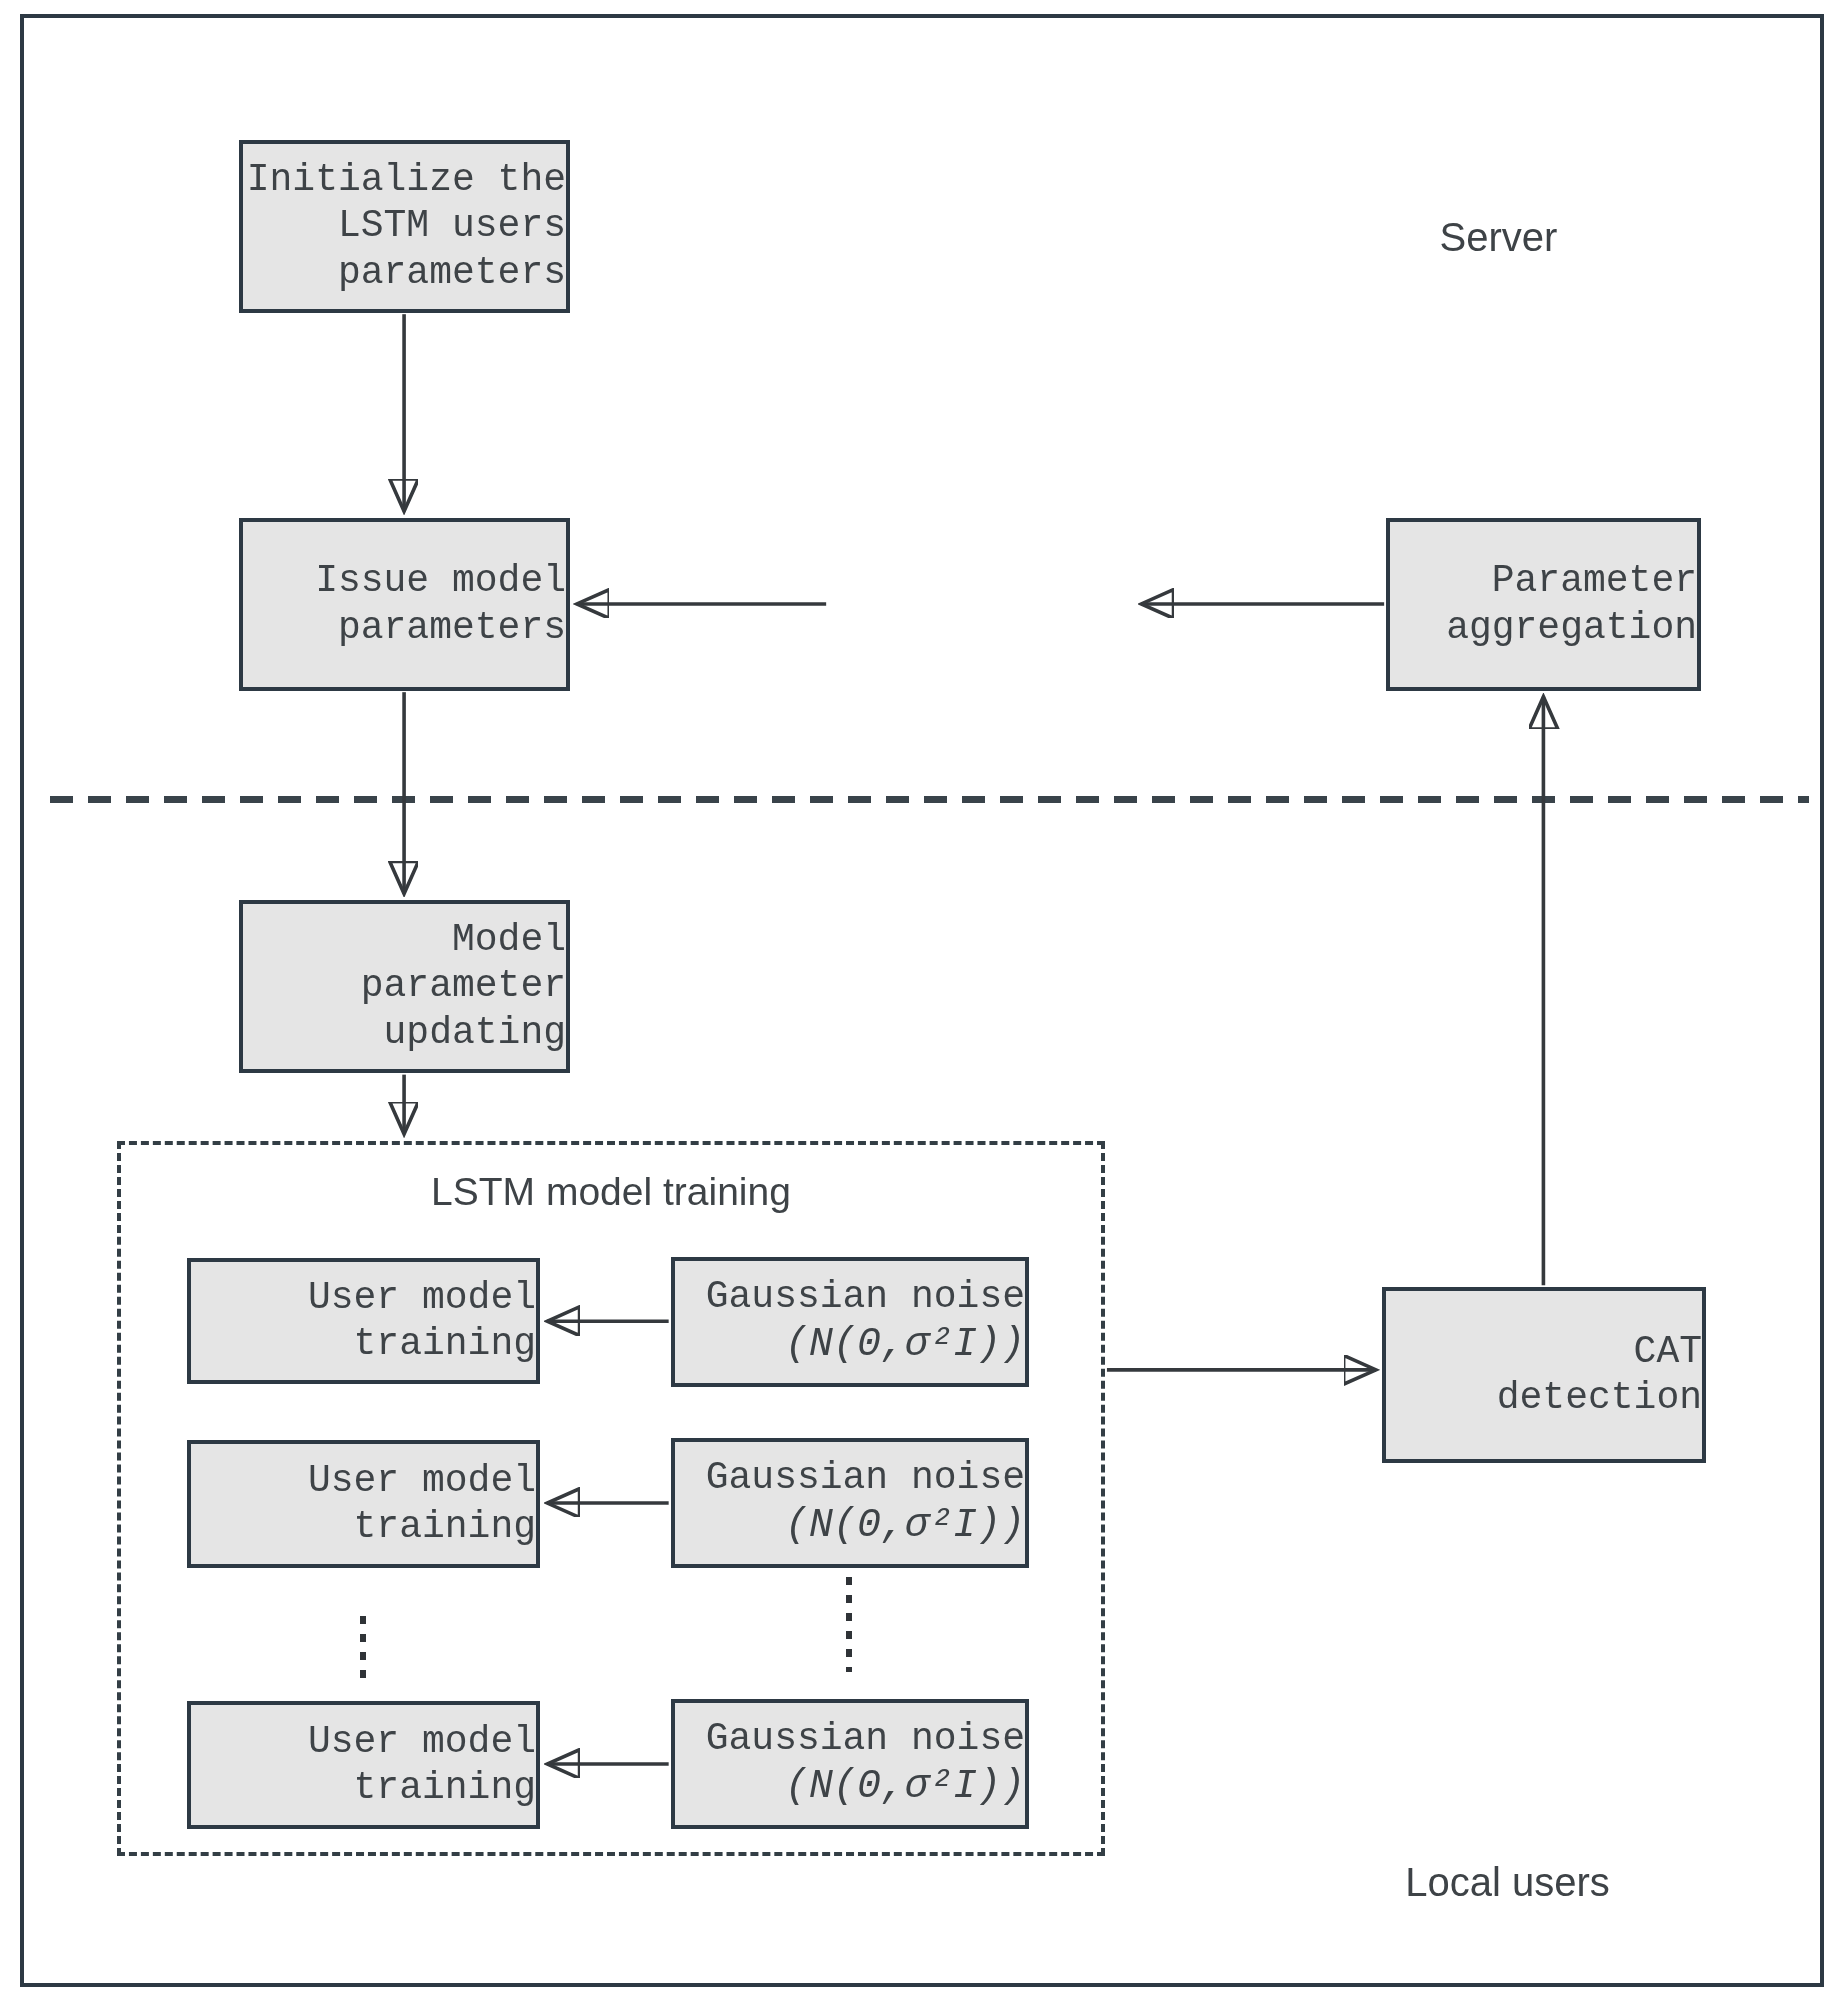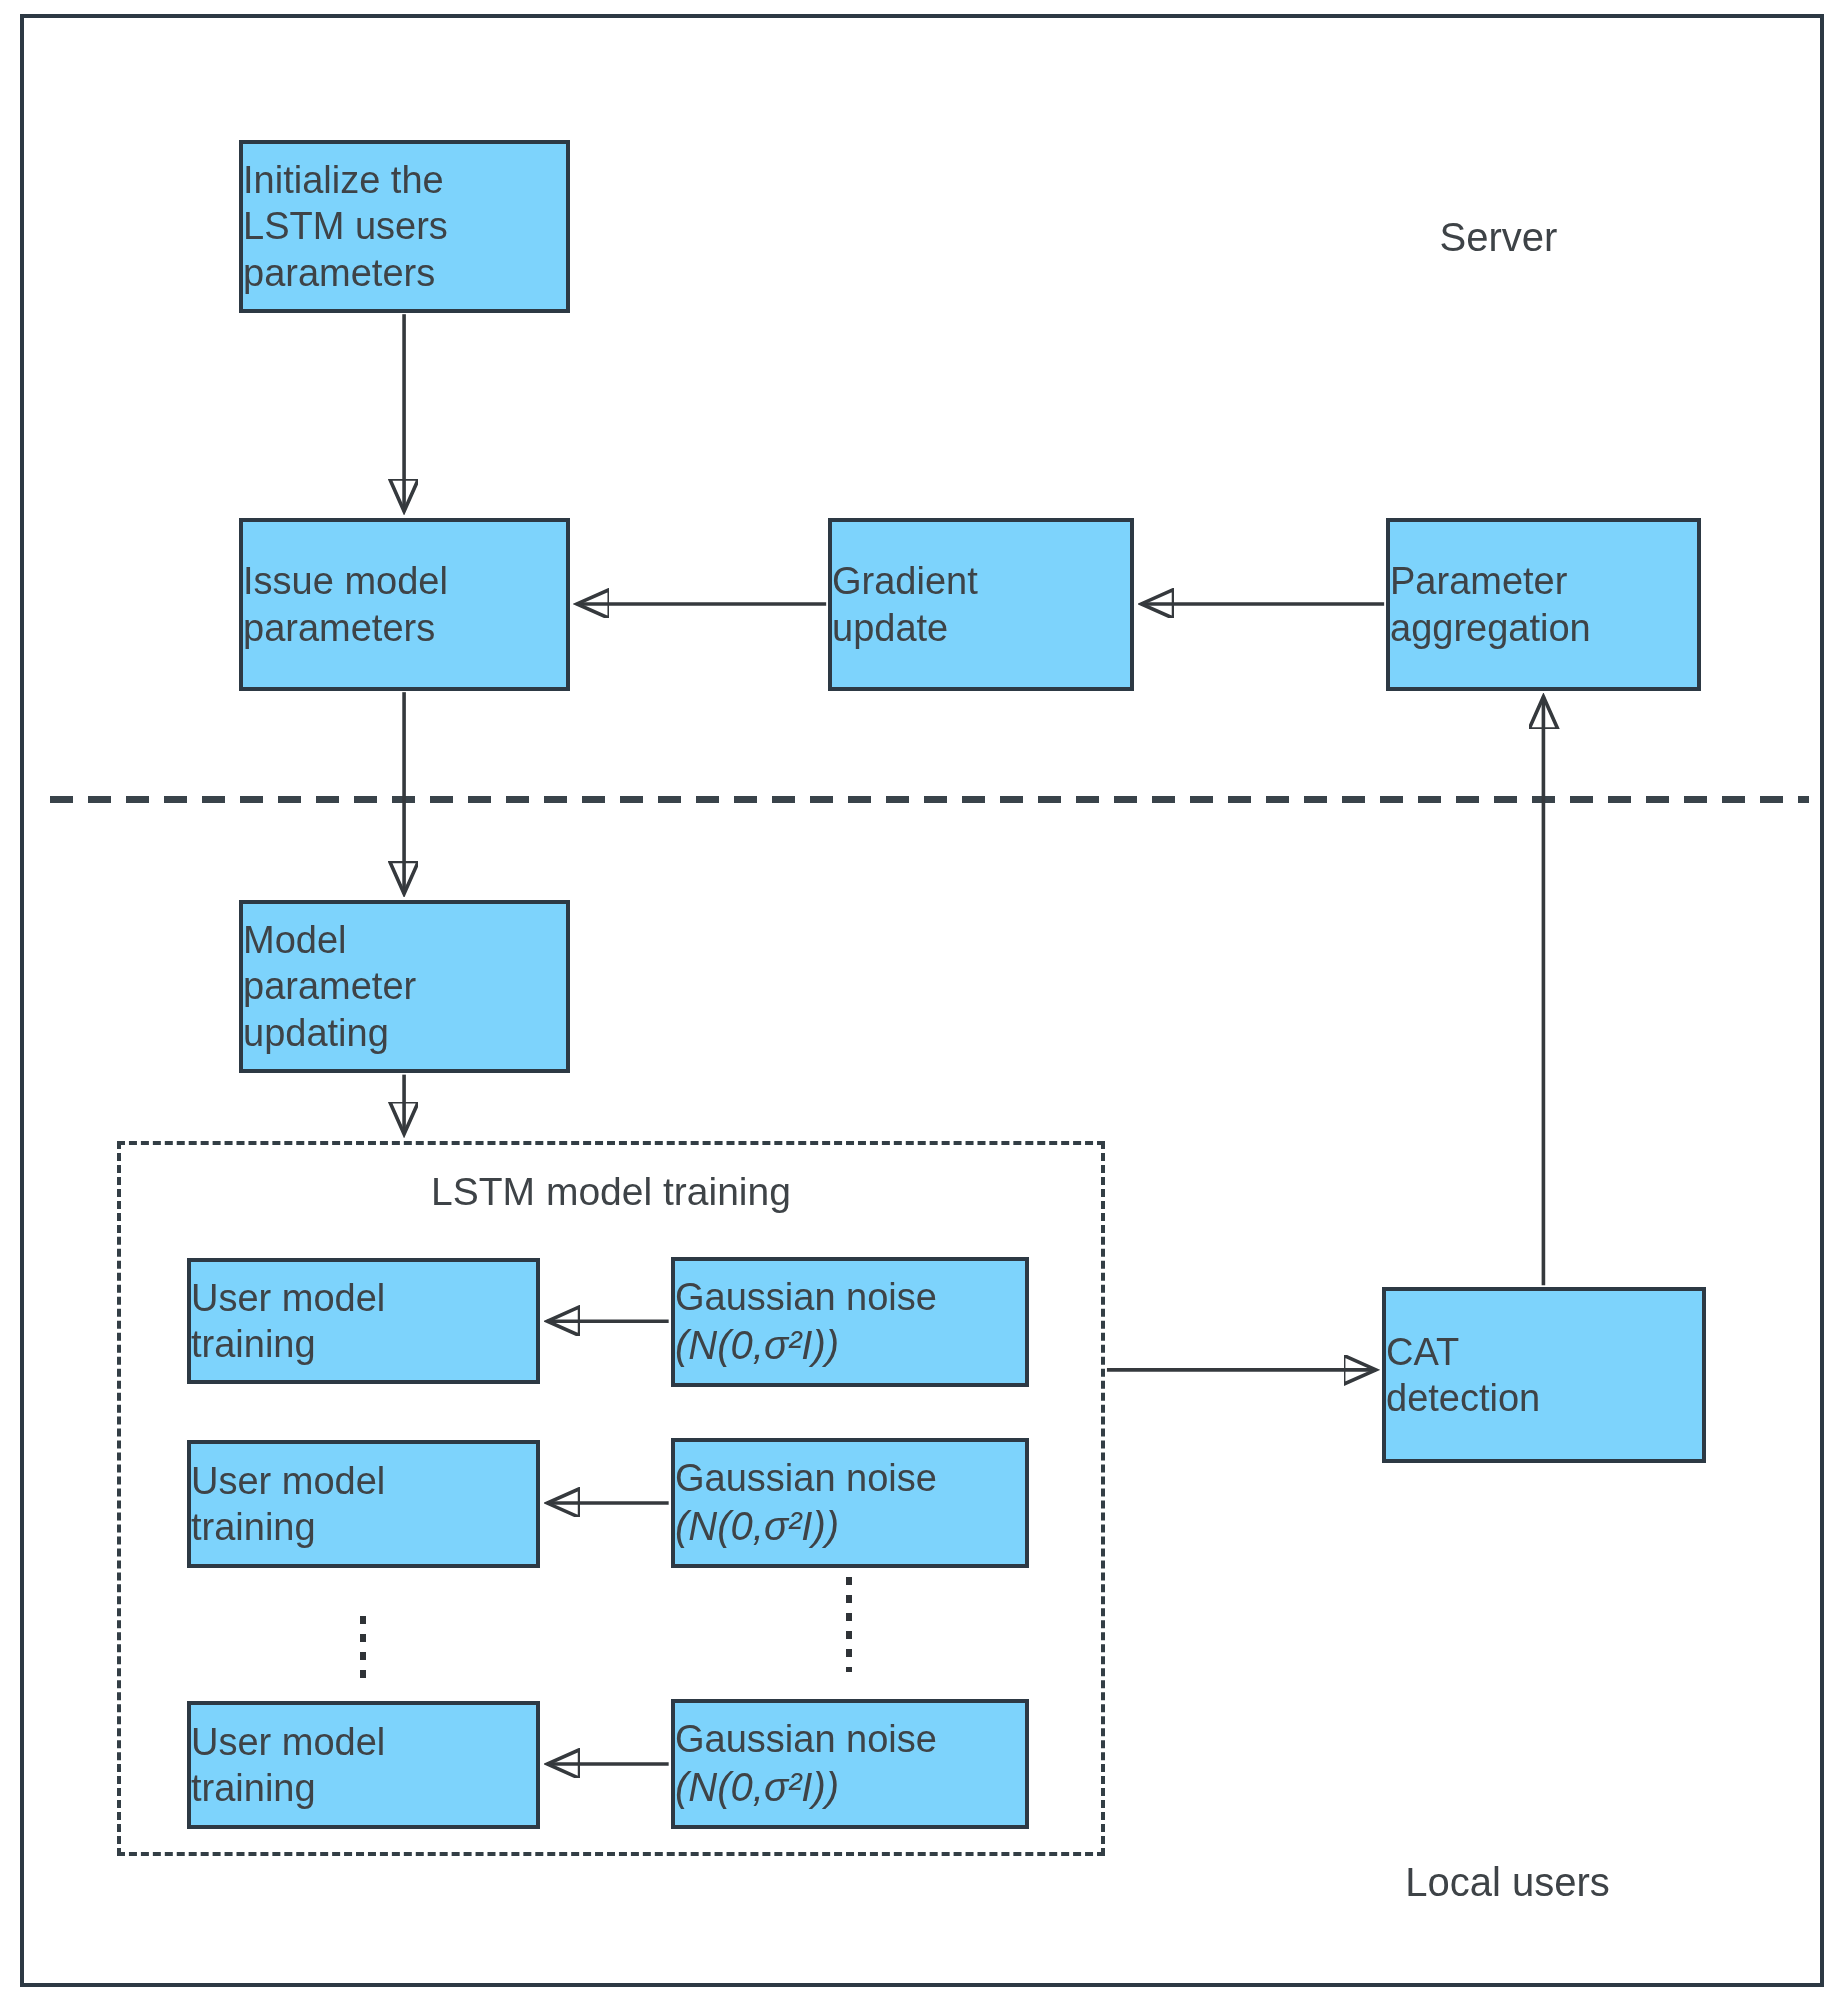--- a/index.html
+++ b/index.html
@@ -16,29 +16,30 @@
     position:absolute;
     left:20px; top:14.4px;
     width:1804px; height:1973px;
     border:4.5px solid #2d3944;
     box-sizing:border-box;
   }
   .node{
     position:absolute;
     border:4.5px solid #2d3944;
     box-sizing:border-box;
-    background:#7dd3fc;
+    background:#e5e5e5;
     display:flex;
     flex-direction:column;
-    align-items:flex-start;
+    align-items:flex-end;
     justify-content:center;
     text-align:center;
     font-size:38px;
     line-height:1.22;
     color:#3e4347;
+    font-family:Liberation Mono, monospace;
   }
   .n-init    {left:239px;  top:140px;  width:331px; height:173px;}
   .n-issue   {left:239px;  top:518px;  width:331px; height:173px;}
   .n-gradient{left:828px;  top:518px;  width:306px; height:173px;}
   .n-agg     {left:1386px; top:518px;  width:315px; height:173px;}
   .n-model   {left:239px;  top:900px; width:331px; height:173px;}
   .n-cat     {left:1382px; top:1287px; width:324px; height:176px;}
   .n-user1   {left:187px;  top:1258px; width:353px; height:126px;}
   .n-user2   {left:187px;  top:1440px; width:353px; height:128px;}
   .n-user3   {left:187px;  top:1701px; width:353px; height:128px;}
@@ -112,24 +113,20 @@
     <span>Initialize the</span>
     <span>LSTM users</span>
     <span>parameters</span>
   </div>
 
   <div class="node n-issue">
     <span>Issue model</span>
     <span>parameters</span>
   </div>
 
-  <div class="node n-gradient">
-    <span>Gradient</span>
-    <span>update</span>
-  </div>
 
   <div class="node n-agg">
     <span>Parameter</span>
     <span>aggregation</span>
   </div>
 
   <div class="node n-model">
     <span>Model</span>
     <span>parameter</span>
     <span>updating</span>

